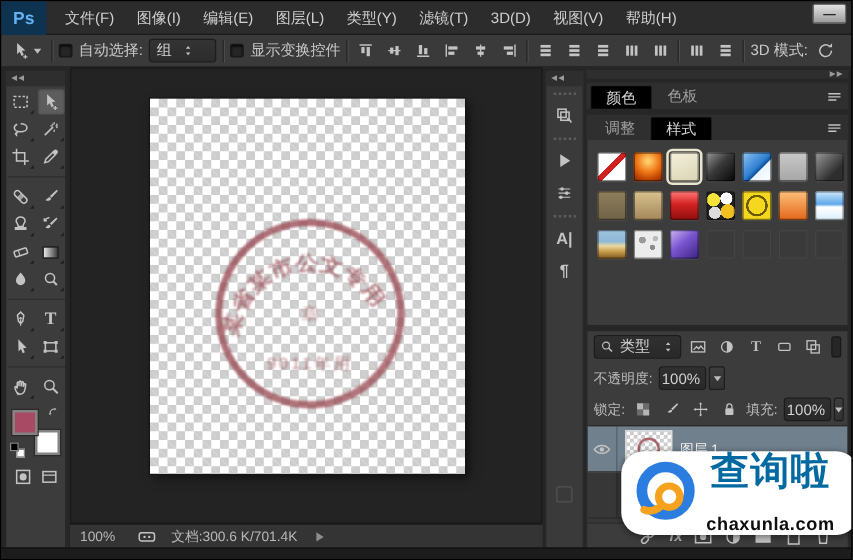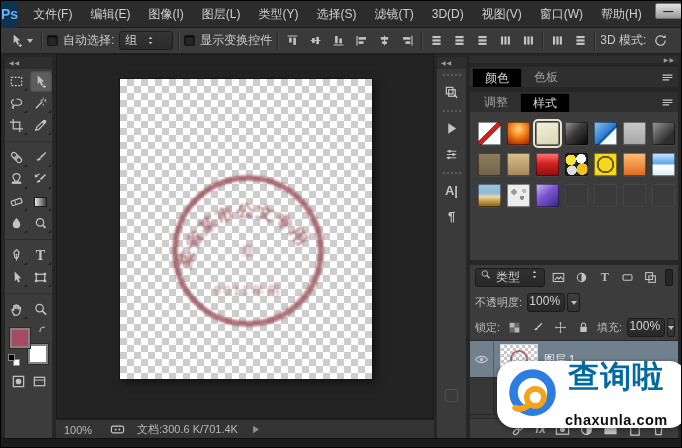--- a/index.html
+++ b/index.html
@@ -87,21 +87,21 @@
   .chev{font-size:6px;letter-spacing:1px;color:#9a9a9a}
   .dockheadrow{height:12px;display:flex;justify-content:space-between;align-items:center;padding:0 4px;background:#2e2e2e}
 
   .stylesgrid{display:grid;grid-template-columns:repeat(7,23px);gap:8px 6px;padding:10px 8px;min-height:148px;align-content:start}
   .swatch{width:23px;height:23px;border-radius:2px;box-shadow:inset 0 0 0 1px rgba(0,0,0,.45),0 1px 0 rgba(255,255,255,.06)}
   .swatch.sel{outline:2px solid #e9e6cf;outline-offset:1px}
   .swatch.empty{background:#3a3a3a;box-shadow:inset 0 0 0 1px #454545}
 
   .lrow{display:flex;align-items:center;gap:5px;padding:3px 5px;white-space:nowrap}
   .well{height:19px;background:linear-gradient(#303030,#292929);border:1px solid #1c1c1c;border-radius:3px;
-        display:flex;align-items:flex-start;padding:0 4px;gap:5px;color:#d2d2d2}
+        display:flex;align-items:center;padding:0 4px;gap:5px;color:#d2d2d2}
   .well .grow{flex:1}
   .valbtn{width:13px;height:19px;background:linear-gradient(#3d3d3d,#323232);border:1px solid #1c1c1c;border-radius:2px;
           display:flex;align-items:center;justify-content:center;margin-left:-3px}
   .plabel{font-size:11px;color:#bdbdbd}
   .ftoggle{width:9px;height:17px;background:#262626;border:1px solid #191919;border-radius:2px;margin-left:auto}
 
   .layerlist{background:#373737;border-top:1px solid #2a2a2a;height:78px;overflow:hidden}
   .layer-row{display:flex;align-items:center;height:37px;border-bottom:1px solid #2c2c2c}
   .layer-row.sel{background:#71808d;color:#f2f2f2}
   .eyebox{width:24px;height:100%;display:flex;align-items:center;justify-content:center;border-right:1px solid rgba(0,0,0,.25);color:#2e2e2e}
@@ -126,29 +126,27 @@
 </style>
 </head>
 <body>
 
 <div class="app">
 
   <div class="menubar">
     <div class="pslogo">Ps</div>
     <div class="menus" id="menus">
         <span class="menu-item">文件(F)</span>
+        <span class="menu-item">图像(I)</span>
         <span class="menu-item">编辑(E)</span>
-        <span class="menu-item">图像(I)</span>
         <span class="menu-item">图层(L)</span>
         <span class="menu-item">类型(Y)</span>
-        <span class="menu-item">选择(S)</span>
         <span class="menu-item">滤镜(T)</span>
         <span class="menu-item">3D(D)</span>
         <span class="menu-item">视图(V)</span>
-        <span class="menu-item">窗口(W)</span>
         <span class="menu-item">帮助(H)</span>
       </div>
     <div class="winctl">
       <div class="winbtn">—</div>
 
     </div>
   </div>
 
   <div class="optionsbar">
     <div class="toolpreset">

